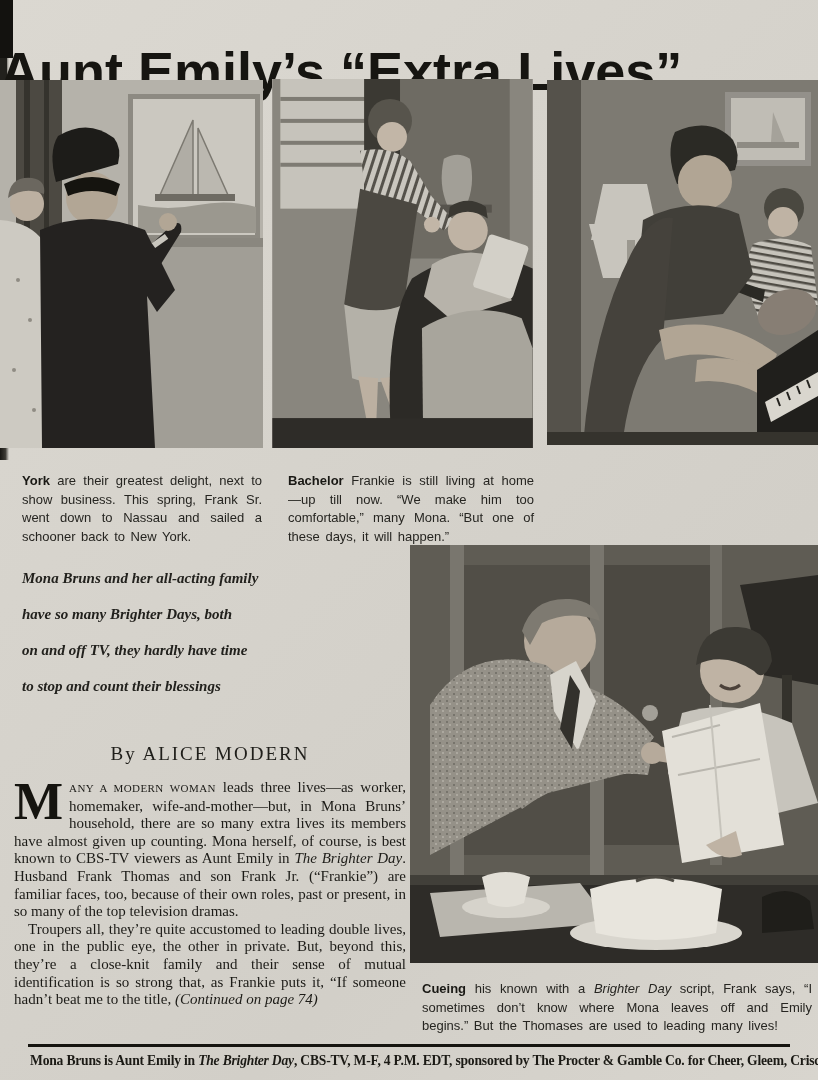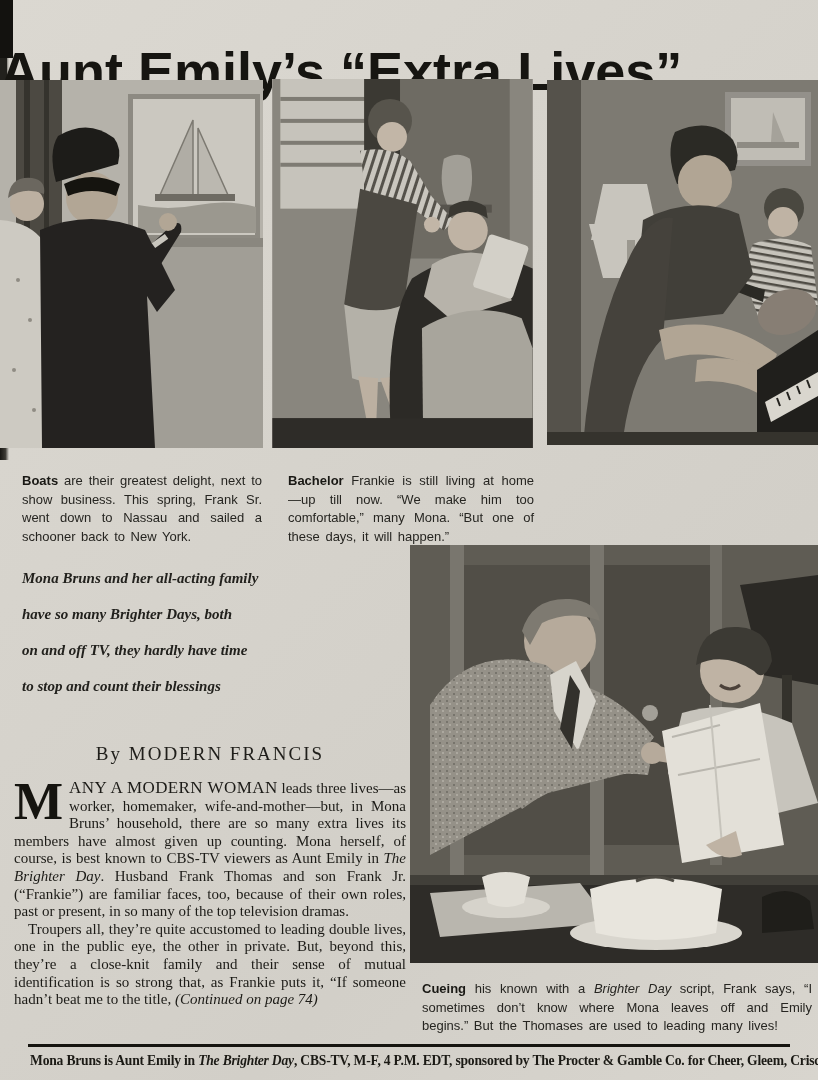--- a/index.html
+++ b/index.html
@@ -39,21 +39,21 @@
 
   .byline{position:absolute;left:14px;top:743px;width:392px;text-align:center;
     font-size:19px;letter-spacing:2px;color:#1f1e1a;white-space:nowrap;}
 
   .article{position:absolute;left:14px;top:779px;width:392px;
     font-size:15px;line-height:17.6px;text-align:justify;color:#1c1b17;}
   .article p{margin:0;}
   .article p.second{text-indent:14px;}
   .dropcap{float:left;font-size:52px;line-height:42px;font-weight:700;
     padding:2px 6px 0 0;color:#15140f;}
-  .smallcaps{font-size:17px;letter-spacing:0.4px;}
+  .smallcaps{font-size:11px;letter-spacing:0.4px;}
   .article i{font-style:italic;}
 
   .rule{position:absolute;left:28px;top:1044px;width:762px;height:3px;background:#15140f;}
   .footer{position:absolute;left:30px;top:1053px;width:780px;
     font-size:13.6px;font-weight:700;color:#1b1a15;letter-spacing:-0.2px;white-space:nowrap;}
   .footer i{font-style:italic;}
 </style>
 </head>
 <body>
 
@@ -230,35 +230,35 @@
       <path d="M72 332 q24 -10 48 0 l-6 26 q-18 8 -36 0 Z" fill="#e2dfd7"></path>
 
       <ellipse cx="246" cy="388" rx="86" ry="17" fill="#d9d6ce"></ellipse>
       <path d="M180 344 q66 -22 132 0 l-6 44 q-60 14 -120 0 Z" fill="#e8e5dd"></path>
 
       <path d="M352 352 q28 -14 48 4 l4 28 -52 4 Z" fill="#1f1e1a"></path>
       <path d="M226 336 q20 -8 38 0" stroke="#4c4942" stroke-width="3" fill="none"></path>
     </svg>
   </div>
 
-  <p class="caption cap1"><b>Boats</b><span> are their greatest delight, next to show business. This spring, Frank Sr. went down to Nassau and sailed a schooner back to New York.</span></p>
+  <p class="caption cap1"><b>York</b><span> are their greatest delight, next to show business. This spring, Frank Sr. went down to Nassau and sailed a schooner back to New York.</span></p>
 
   <p class="caption cap2"><b>Bachelor</b><span> Frankie is still living at home—up till now. “We make him too comfortable,” many Mona. “But one of these days, it will happen.”</span></p>
 
 
   <p class="caption cap4"><b>Cueing</b><span> his known with a </span><i>Brighter Day</i><span> script, Frank says, “I sometimes don’t know where Mona leaves off and Emily begins.” But the Thomases are used to leading many lives!</span></p>
 
   <div class="deck">
     <div>Mona Bruns and her all-acting family</div>
     <div>have so many Brighter Days, both</div>
     <div>on and off TV, they hardly have time</div>
     <div>to stop and count their blessings</div>
   </div>
 
-  <div class="byline">By MODERN FRANCIS</div>
+  <div class="byline">By ALICE MODERN</div>
 
   <div class="article">
     <p><span class="dropcap">M</span><span class="smallcaps">ANY A MODERN WOMAN</span><span> leads three lives—as worker, homemaker, wife-and-mother—but, in Mona Bruns’ household, there are so many extra lives its members have almost given up counting. Mona herself, of course, is best known to CBS-TV viewers as Aunt Emily in </span><i>The Brighter Day</i><span>. Husband Frank Thomas and son Frank Jr. (“Frankie”) are familiar faces, too, because of their own roles, past or present, in so many of the top television dramas.</span></p>
     <p class="second"><span>Troupers all, they’re quite accustomed to leading double lives, one in the public eye, the other in private. But, beyond this, they’re a close-knit family and their sense of mutual identification is so strong that, as Frankie puts it, “If someone hadn’t beat me to the title, </span><i>(Continued on page 74)</i></p>
   </div>
 
   <div class="rule"></div>
   <div class="footer"><span>Mona Bruns is Aunt Emily in </span><i>The Brighter Day</i><span>, CBS-TV, M-F, 4 P.M. EDT, sponsored by The Procter &amp; Gamble Co. for Cheer, Gleem, Crisco.</span></div>
 
 </div>

